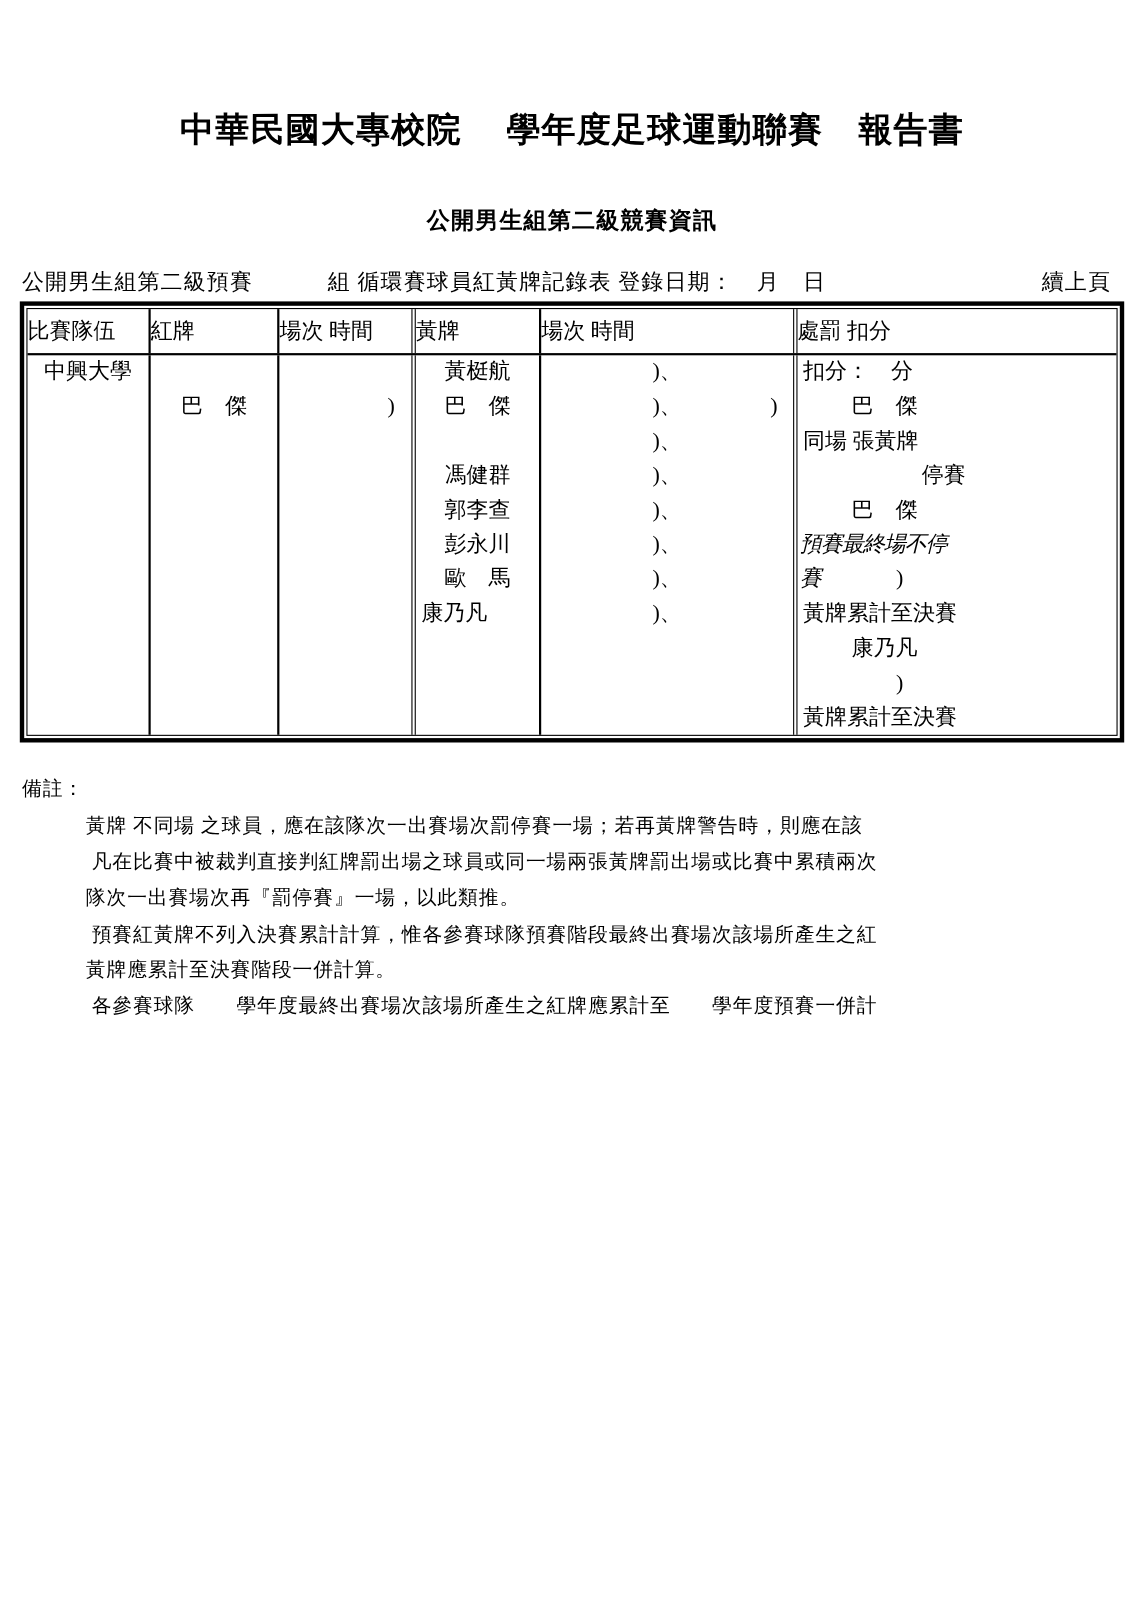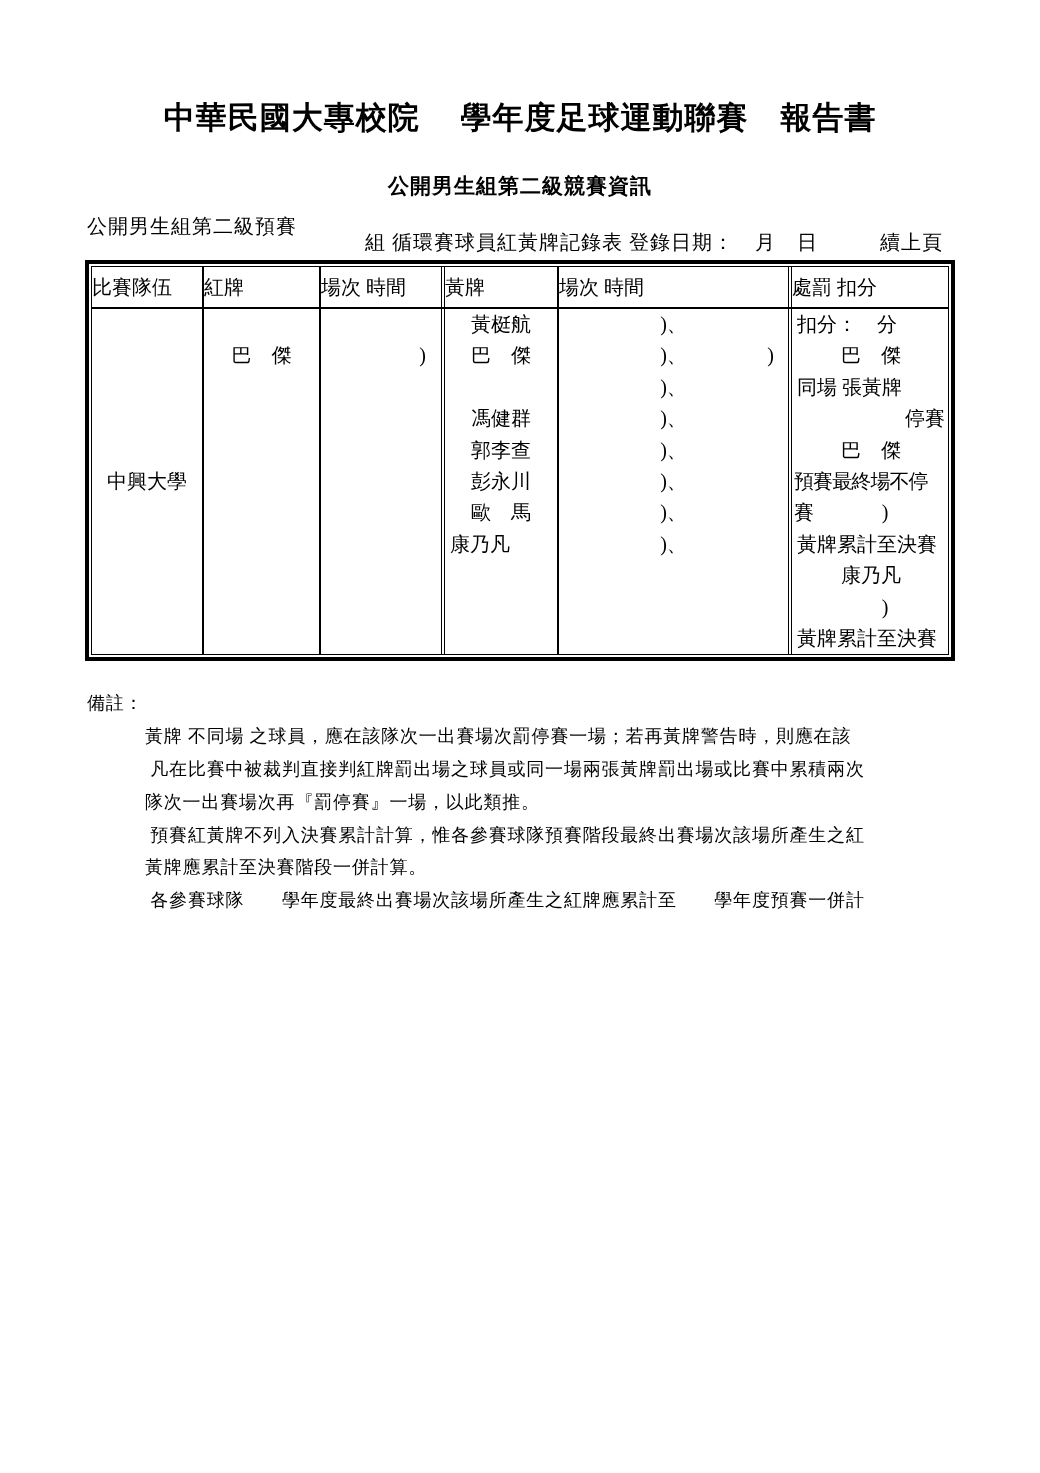--- a/index.html
+++ b/index.html
@@ -3,33 +3,33 @@
 <meta charset="utf-8">
 <style>
   * { margin:0; padding:0; box-sizing:border-box; }
   html,body { background:#ffffff; }
   body {
     width:1040px; height:1473px; overflow:hidden;
     font-family:"Liberation Serif","DejaVu Serif",serif;
     color:#000;
   }
   .page { width:1040px; height:1473px; padding-top:98px; }
-  .content { width:870px; margin:0 auto; }
+  .content { width:1004px; margin:0 auto; }
 
   .title {
     text-align:center; font-size:31px; font-weight:bold;
     letter-spacing:1px; line-height:40px; white-space:pre-wrap;
   }
   .subtitle {
     text-align:center; font-size:21px; font-weight:bold;
-    letter-spacing:1px; margin-top:34px; white-space:pre-wrap;
+    letter-spacing:1px; margin-top:48px; white-space:pre-wrap;
   }
 
   .meta { position:relative; height:26px; margin-top:30px; font-size:20px; letter-spacing:1px; white-space:pre-wrap; }
-  .meta-left  { position:absolute; left:2px;  bottom:16px; }
+  .meta-left  { position:absolute; left:2px;  bottom:0; }
   .meta-mid   { position:absolute; left:280px; bottom:0; }
   .meta-right { position:absolute; right:12px; bottom:0; }
 
   .tablewrap { margin-top:4px; border:4px solid #000; padding:2px; }
   .tbl { border:1px solid #000; }
   .hdr-row, .body-row { display:flex; }
   .hdr-row { border-bottom:2px solid #000; }
   .c { flex:none; }
   .c1 { width:112px; border-right:2px solid #000; }
   .c2 { width:117px; border-right:2px solid #000; }
@@ -38,22 +38,22 @@
   .c5 { width:229px; }
   .c6 { width:162px; border-left:4px double #000; }
   .hdr { height:40px; line-height:40px; text-align:left; font-size:20px; white-space:pre-wrap; }
 
   .bodycol { position:relative; font-size:20px; }
   .ln { height:31.4px; line-height:31.4px; text-align:center; white-space:pre-wrap; overflow:visible; }
   .ln.left  { text-align:left;  padding-left:5px; }
   .ln.right { text-align:right; padding-right:15px; }
   .ln.rightsnug { text-align:right; padding-right:5px; }
   .ln.cright { text-align:center; padding-left:28px; }
-  .ln.tight { letter-spacing:-0.9px; padding-left:2px; padding-right:20px; }
-  .team { margin-top:157px; height:31.4px; line-height:31.4px; text-align:center; font-size:20px; }
+  .ln.tight { letter-spacing:-0.9px; padding-left:2px; padding-right:20px;font-style:italic; }
+  .team { height:31.4px; line-height:31.4px; text-align:center; font-size:20px; }
   .match-ln { position:relative; }
   .match-extra { position:absolute; right:14px; top:0; }
 
   .notes { margin-top:26px; font-size:18px; letter-spacing:0.8px; }
   .notes-label { padding-left:2px; height:33px; line-height:33px; white-space:pre-wrap; }
   .notes-body { padding-left:60px; }
   .nline { height:32.8px; line-height:32.8px; white-space:pre-wrap; }
 </style>
 </head>
 <body>

